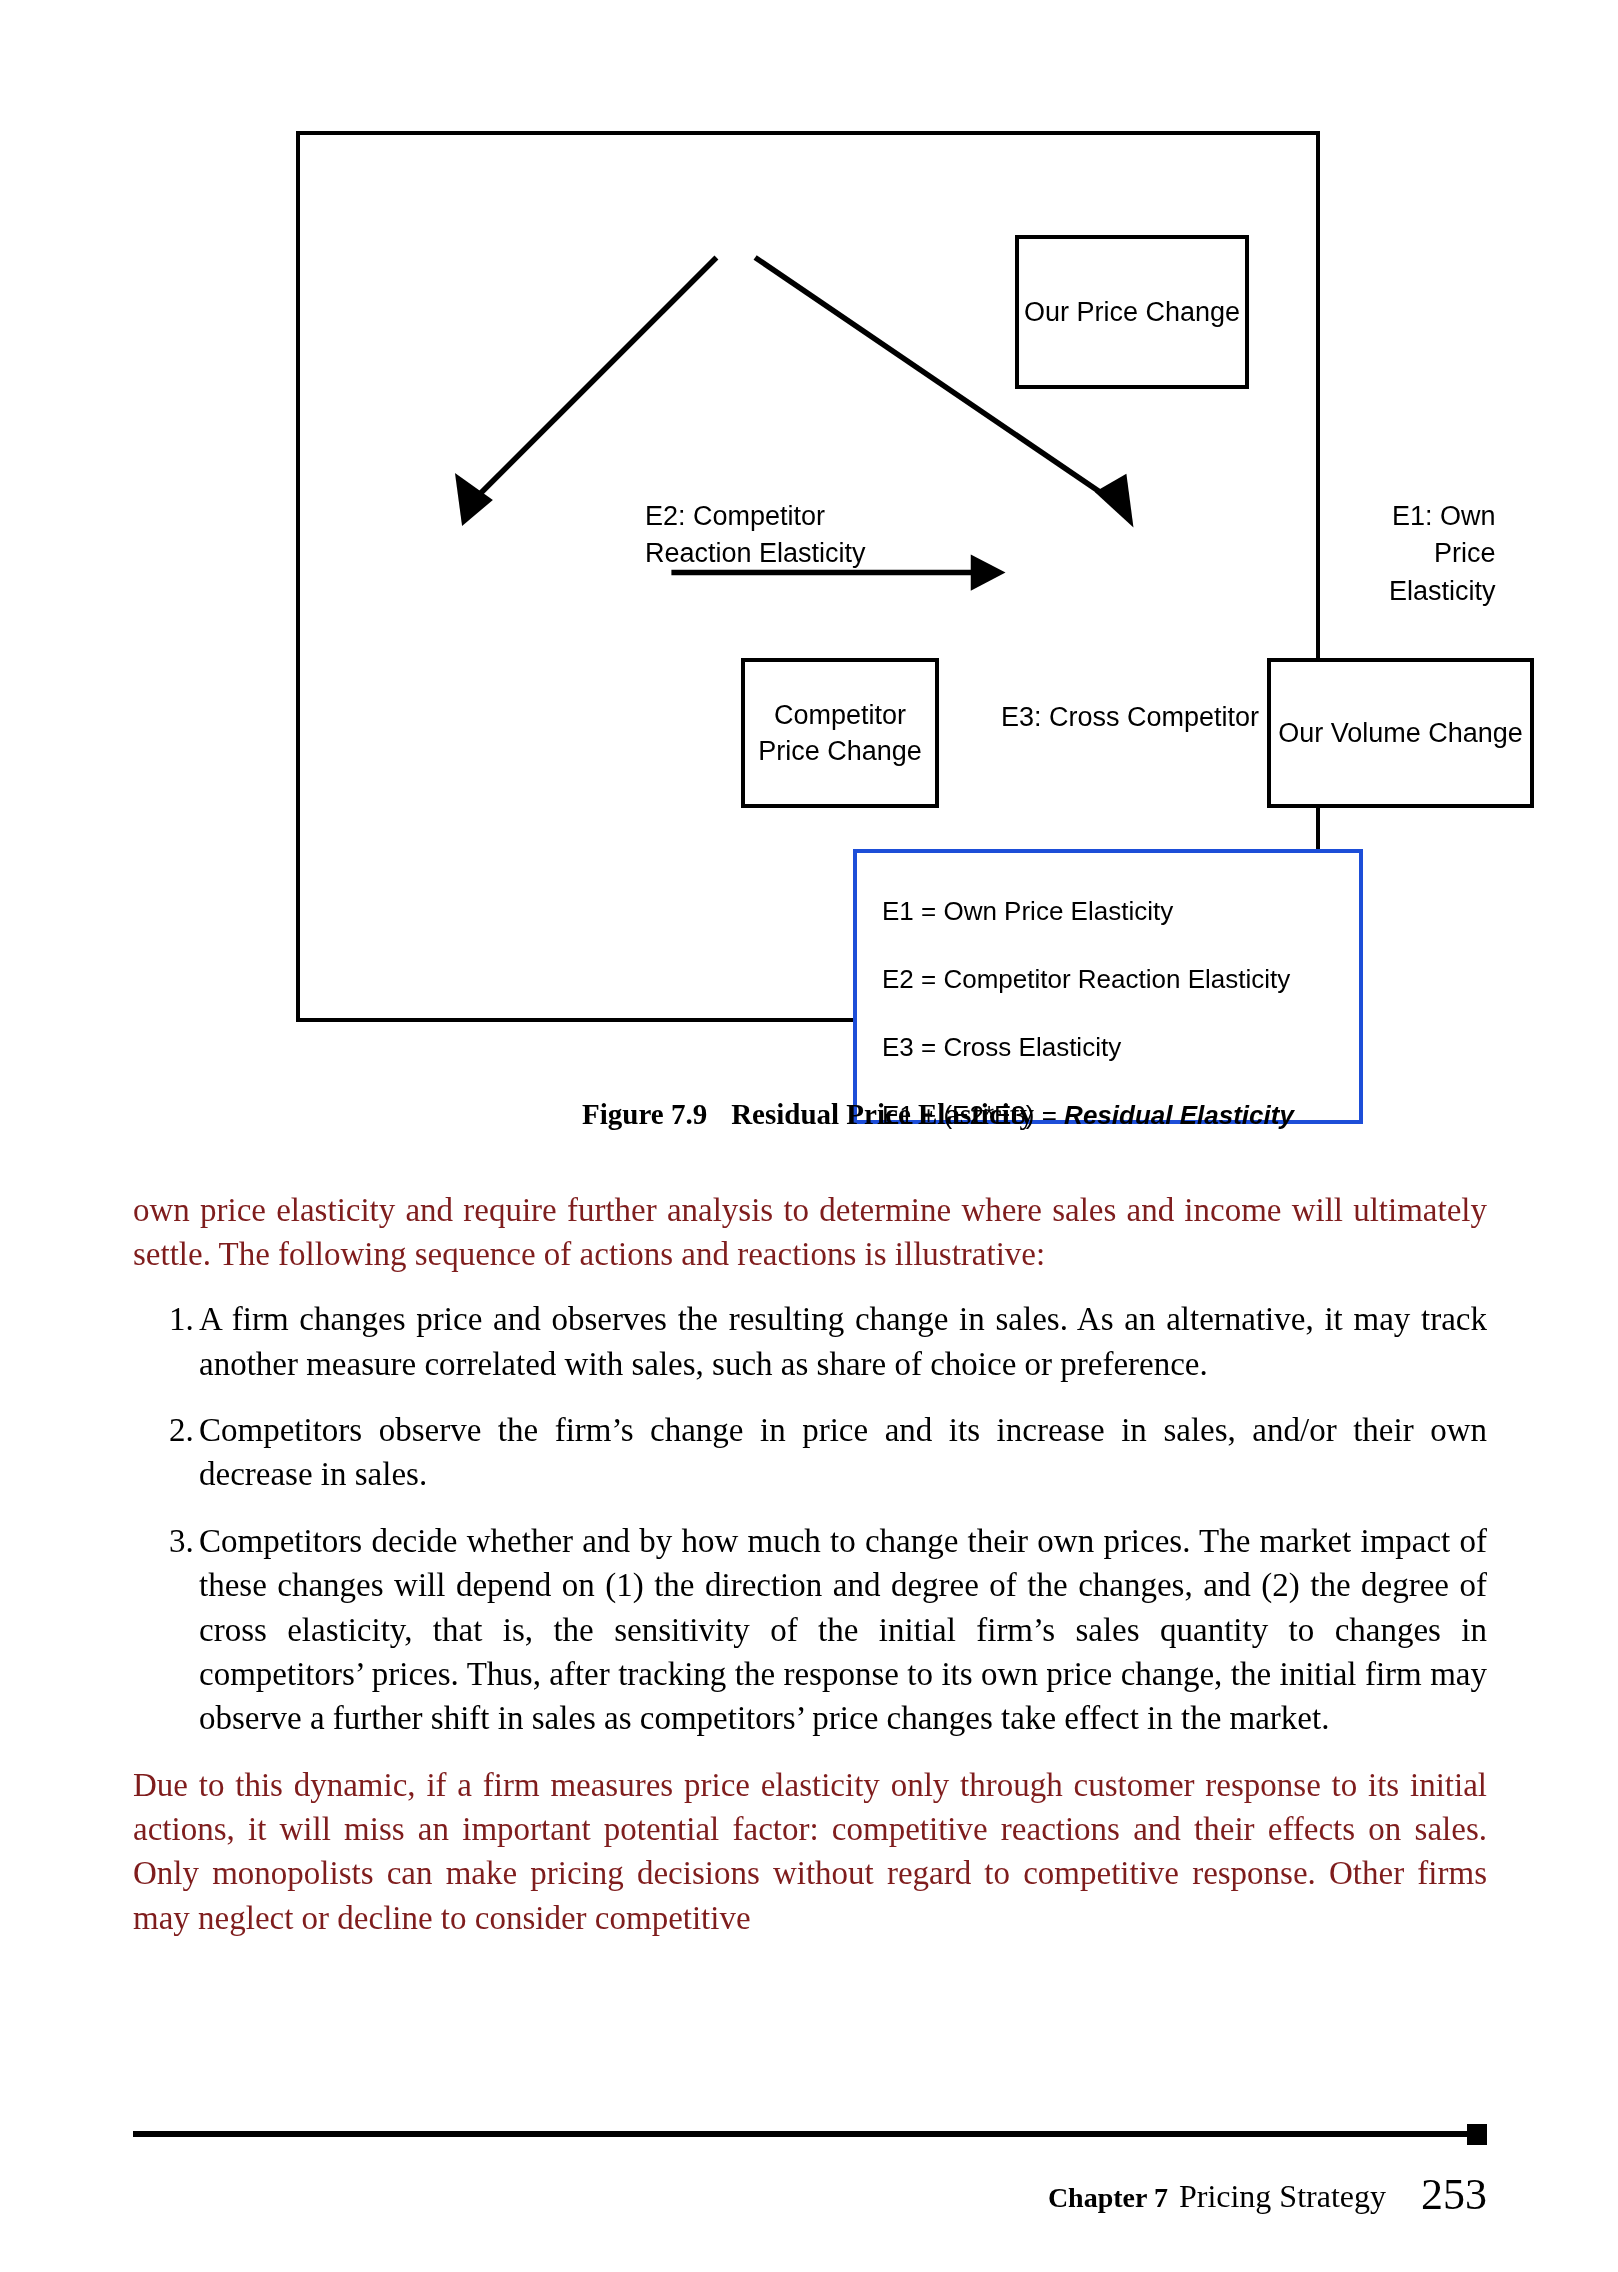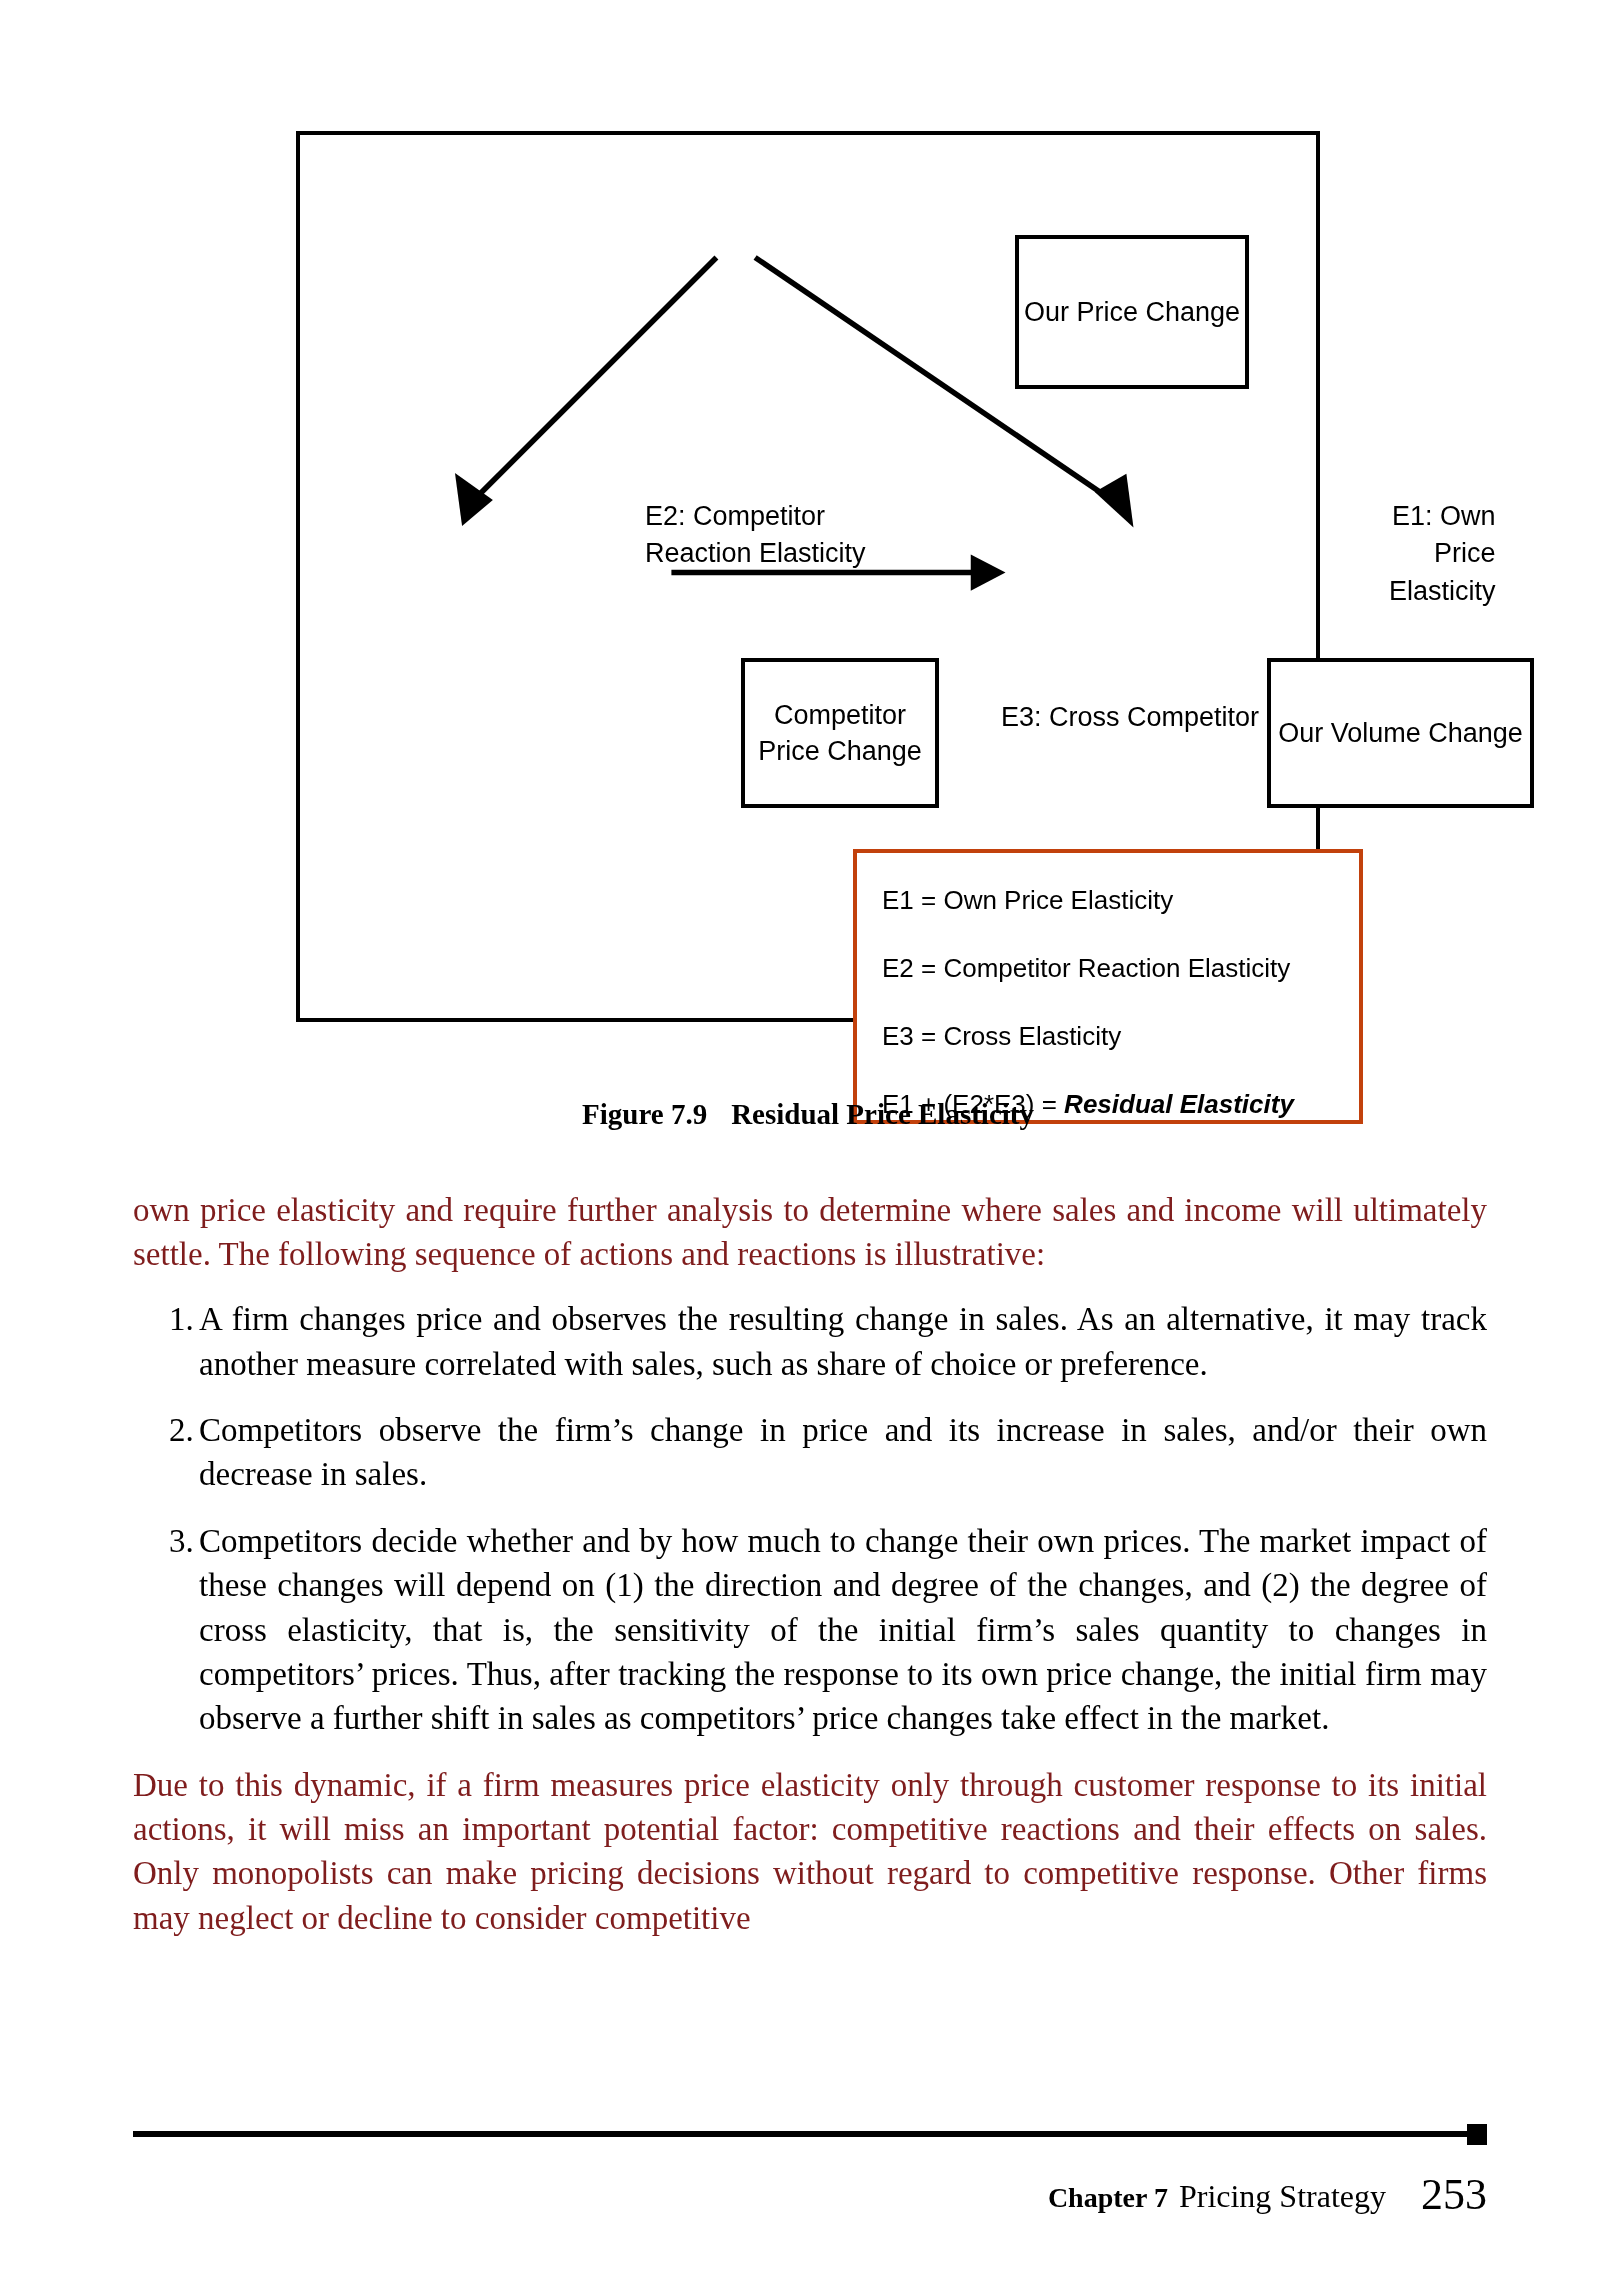--- a/index.html
+++ b/index.html
@@ -102,24 +102,24 @@
     pointer-events: none;
   }
 
   
   #legend-box {
     position: absolute;
     left: 553px;
     top: 714px;
     width: 510px;
     height: 275px;
-    border: 4px solid #c2410c;
+    border: 4px solid #1d4ed8;
     box-sizing: border-box;
     background: #fff;
-    padding: 34px 0 0 25px;
+    padding: 45px 0 0 25px;
   }
   .legend-line {
     font-family: "Liberation Sans", "DejaVu Sans", sans-serif;
     font-size: 26px;
     line-height: 1;
     color: #000;
     margin-bottom: 42px;
     white-space: nowrap;
   }
   .legend-line:last-child { margin-bottom: 0; }

